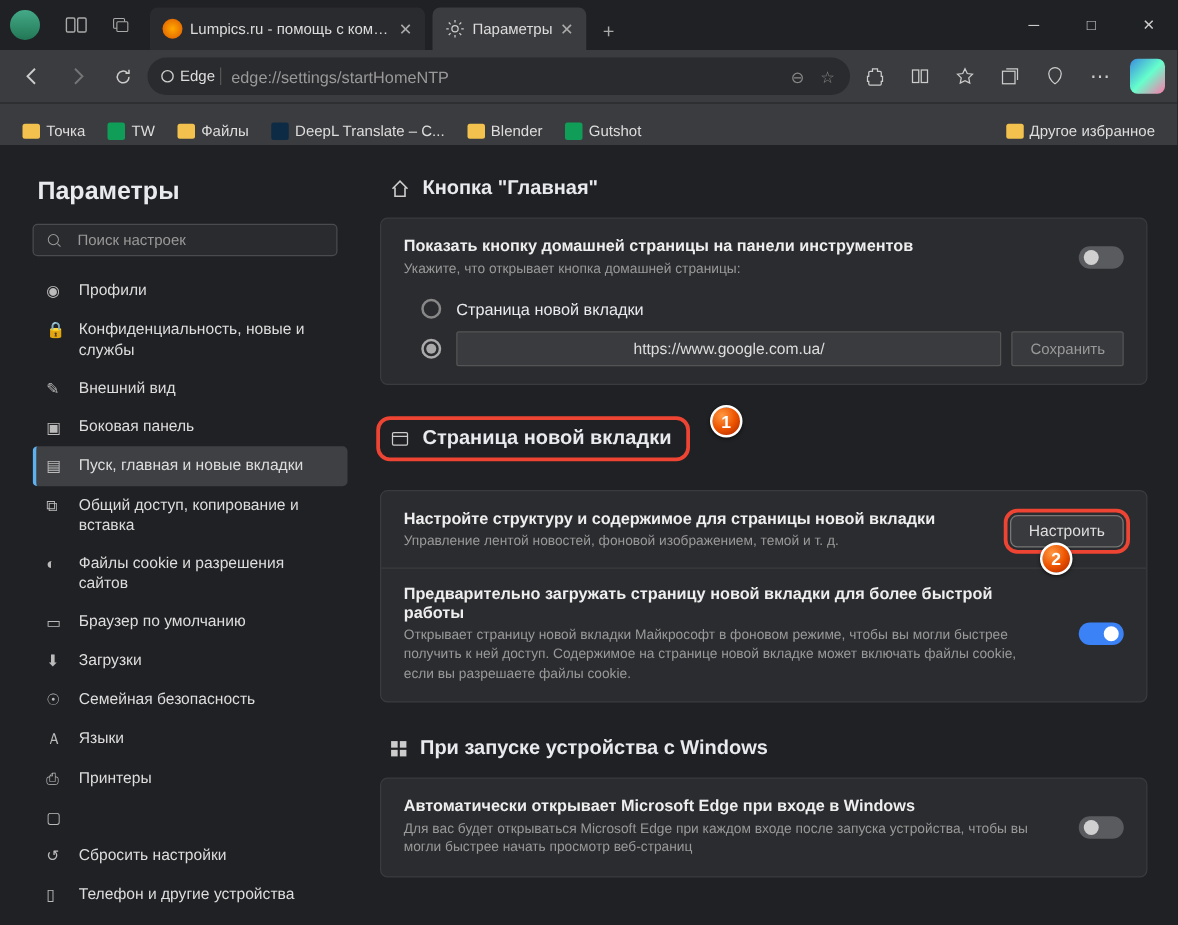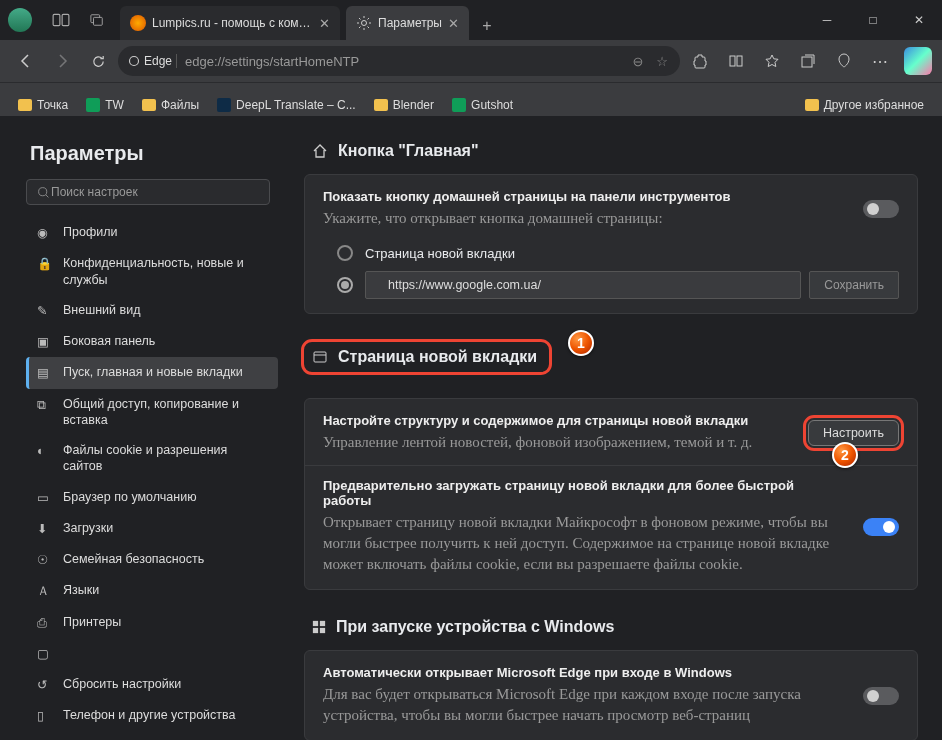--- a/index.html
+++ b/index.html
@@ -27,42 +27,42 @@
 .copilot { width: 28px; height: 28px; background: linear-gradient(135deg, #3a8dde, #6fc, #f7a); border-radius: 6px; margin-left: 4px; }
 .bookmarks { height: 34px; background: #3b3c3f; border-top: 1px solid #2a2b2e; display: flex; align-items: flex-end; padding: 0 10px; gap: 2px; font-size: 12px; }
 .bm { display: flex; align-items: center; gap: 5px; padding: 4px 8px; border-radius: 3px; color: #ddd; }
 .bm-folder { width: 14px; height: 12px; background: #f2c14e; border-radius: 2px; }
 .bm-sheet { width: 14px; height: 14px; background: #0f9d58; border-radius: 2px; }
 .bm-deepl { width: 14px; height: 14px; background: #0e2b46; border-radius: 2px; }
 .bm-spacer { flex: 1; }
 .content { display: flex; height: calc(100% - 116px); background: #202124; }
 .sidebar { width: 288px; padding: 20px 10px 10px 26px; overflow-y: auto; }
 .sidebar h1 { font-size: 20px; font-weight: 600; margin: 6px 0 14px 4px; }
-.search { display: flex; align-items: center; background: #2a2b2e; border: 1px solid #4a4b4e; border-radius: 4px; padding: 5px 10px; margin: 0 8px 12px 0; font-size: 12px; color: #999; gap: 1px; }
+.search { display: flex; align-items: center; background: #2a2b2e; border: 1px solid #4a4b4e; border-radius: 4px; padding: 5px 10px; margin: 0 8px 12px 0; font-size: 12px; color: #999; gap: 12px; }
 .nav-list { list-style: none; }
 .nav-item { display: flex; align-items: flex-start; gap: 10px; padding: 7px 12px 7px 8px; font-size: 12.5px; color: #ddd; border-radius: 4px; border-left: 3px solid transparent; line-height: 1.3; }
 .nav-item.active { background: #3f4043; border-left: 3px solid #5eb0ef; }
 .nav-item .icon { width: 16px; flex-shrink: 0; color: #bbb; margin-top: 1px; }
 .main { flex: 1; padding: 24px 24px 10px 16px; overflow-y: auto; }
 .section-h { display: flex; align-items: center; gap: 10px; font-size: 16px; font-weight: 600; margin: 2px 0 14px 8px; }
 .card { background: #2b2c2f; border-radius: 6px; border: 1px solid #3a3b3e; padding: 14px 18px; margin-bottom: 28px; }
 .row { display: flex; align-items: center; gap: 12px; }
 .row.split { justify-content: space-between; }
 .card .title { font-size: 13px; font-weight: 600; color: #eee; }
-.card .sub { font-size: 15px; color: #999; margin-top: 4px; line-height: 1.4; font-family: Liberation Serif, serif; }
+.card .sub { font-size: 11px; color: #999; margin-top: 4px; line-height: 1.4; }
 .toggle { width: 36px; height: 18px; background: #5a5b5e; border-radius: 10px; position: relative; flex-shrink: 0; }
 .toggle::after { content: ''; position: absolute; width: 12px; height: 12px; background: #d0d0d0; border-radius: 50%; top: 3px; left: 4px; }
 .toggle.on { background: #3b82f6; }
 .toggle.on::after { left: 20px; background: #fff; }
 .radio { width: 16px; height: 16px; border: 2px solid #888; border-radius: 50%; flex-shrink: 0; position: relative; }
 .radio.checked { border-color: #aaa; }
 .radio.checked::after { content: ''; position: absolute; width: 8px; height: 8px; background: #aaa; border-radius: 50%; top: 2px; left: 2px; }
 .radio-row { display: flex; align-items: center; gap: 12px; margin: 16px 0 0 14px; font-size: 13px; }
 .input-row { display: flex; gap: 8px; margin: 12px 0 4px 14px; }
-.text-input { flex: 1; background: #3a3b3e; border: 1px solid #555; padding: 6px 22px; font-size: 12.5px; color: #ddd; border-radius: 2px; }
+.text-input { flex: 1; background: #3a3b3e; border: 1px solid #555; padding: 6px 4px; font-size: 12.5px; color: #ddd; border-radius: 2px; text-align: center; }
 .btn-small { background: #383a3d; border: 1px solid #555; color: #999; padding: 6px 14px; font-size: 12px; border-radius: 2px; }
 .btn-outline { background: #383a3d; border: 1px solid #777; color: #ddd; padding: 5px 14px; font-size: 12.5px; border-radius: 3px; }
 .highlight-red { outline: 3px solid #e43; outline-offset: 2px; border-radius: 6px; }
 .marker { position: absolute; width: 26px; height: 26px; border-radius: 50%; background: radial-gradient(circle at 35% 30%, #f94, #e50, #a20); border: 2px solid #fff; color: #fff; font-weight: bold; font-size: 14px; display: flex; align-items: center; justify-content: center; box-shadow: 0 1px 3px rgba(0,0,0,.6); z-index: 10; }
 hr.div { border: none; border-top: 1px solid #3a3b3e; margin: 12px -18px; }
 svg { fill: currentColor; }
 </style>
 </head>
 <body>
 

